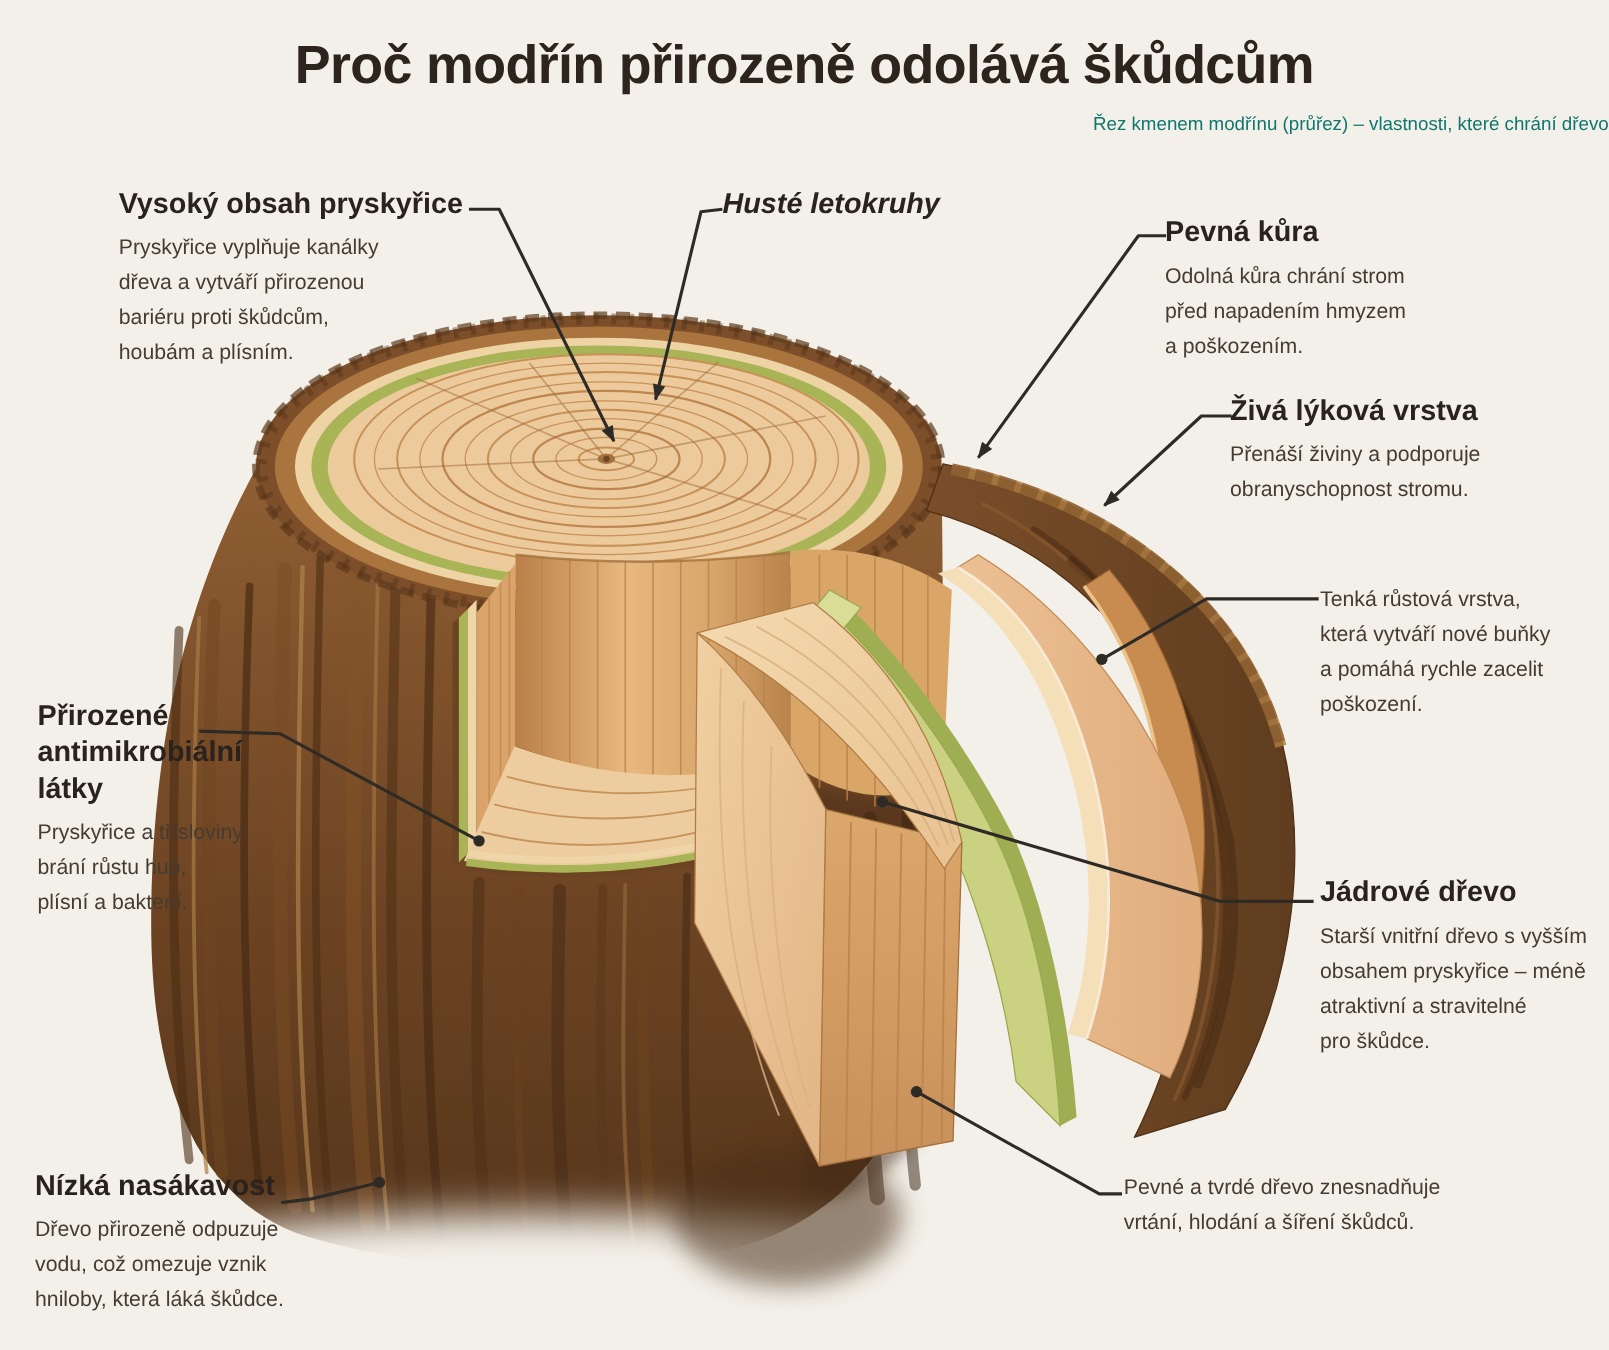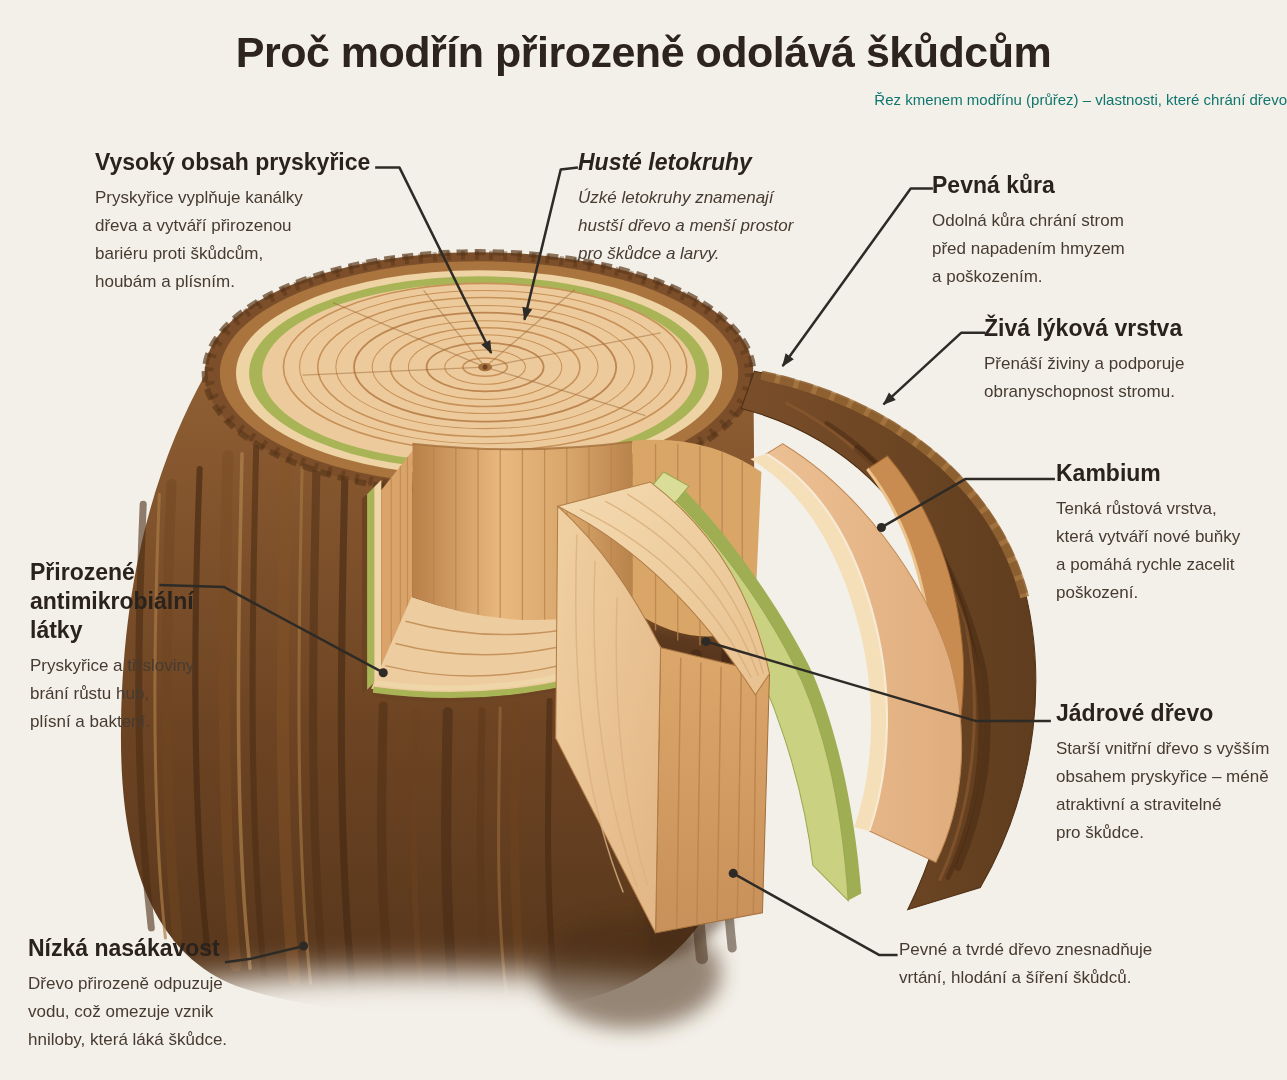--- a/index.html
+++ b/index.html
@@ -289,40 +289,36 @@
 <div class="txt co co-resin">
   <h3>Vysoký obsah pryskyřice</h3>
   <p>Pryskyřice vyplňuje kanálky
 dřeva a vytváří přirozenou
 bariéru proti škůdcům,
 houbám a plísním.</p>
 </div>
 
 <div class="txt co co-rings">
   <h3>Husté letokruhy</h3>
-  <p>Úzké letokruhy znamenají
-hustší dřevo a menší prostor
-pro škůdce a larvy.</p>
 </div>
 
 <div class="txt co co-bark">
   <h3>Pevná kůra</h3>
   <p>Odolná kůra chrání strom
 před napadením hmyzem
 a poškozením.</p>
 </div>
 
 <div class="txt co co-phloem">
   <h3>Živá lýková vrstva</h3>
   <p>Přenáší živiny a podporuje
 obranyschopnost stromu.</p>
 </div>
 
 <div class="txt co co-cambium">
-  <h3>Kambium</h3>
   <p>Tenká růstová vrstva,
 která vytváří nové buňky
 a pomáhá rychle zacelit
 poškození.</p>
 </div>
 
 <div class="txt co co-heartwood">
   <h3>Jádrové dřevo</h3>
   <p>Starší vnitřní dřevo s vyšším
 obsahem pryskyřice – méně

